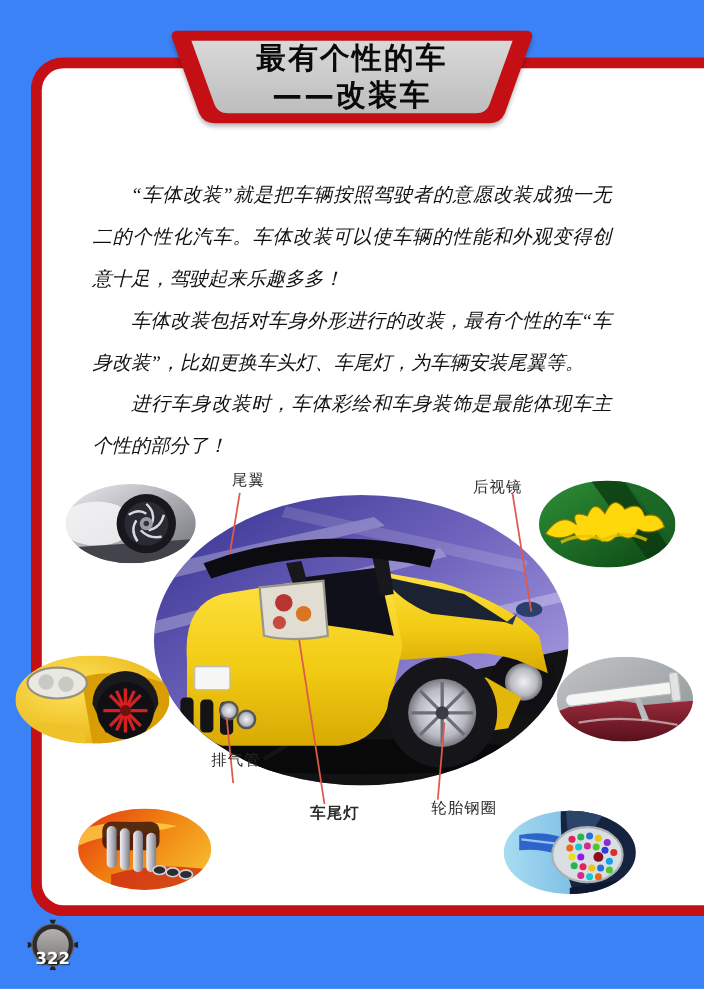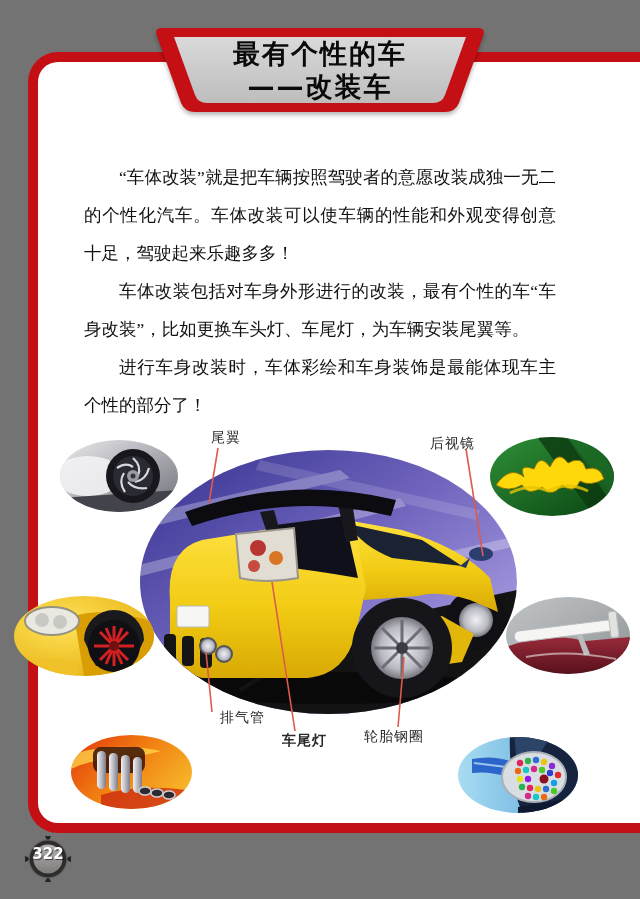--- a/index.html
+++ b/index.html
@@ -1,44 +1,44 @@
 <!DOCTYPE html>
 <html><head>
 <meta charset="utf-8">
 <style>
   html,body{margin:0;padding:0;}
   #page{position:relative;width:640px;height:899px;overflow:hidden;
-        background:#737373;font-family:"Liberation Serif","DejaVu Serif",serif;}
+        background:#3b82f6;font-family:"Liberation Serif","DejaVu Serif",serif;}
   
   #sheet{position:absolute;left:28px;top:52px;width:612px;height:781px;box-sizing:border-box;
          background:#ffffff;border:10px solid #c40f15;border-right:none;
          border-radius:30px 0 0 30px;}
   
   #banner{position:absolute;left:150px;top:25px;width:340px;height:95px;}
   #banner svg{position:absolute;left:0;top:0;filter:drop-shadow(0 3px 2px rgba(0,0,0,.28));}
   .banner-line{position:absolute;left:0;width:340px;text-align:center;color:#0a0a0a;
          font-family:"DejaVu Sans","Liberation Sans",sans-serif;font-weight:bold;
          font-size:27px;line-height:30px;letter-spacing:2px;}
   #banner-line1{top:14px;}
   #banner-line2{top:47px;text-align:center;}
   
   #bodytext{position:absolute;left:84px;top:158px;width:472px;color:#111;
-         font-size:17.5px;line-height:38px;text-align:justify;}
+         font-size:17.5px;line-height:38px;text-align:justify;font-style:italic;}
   #bodytext p{margin:0;text-indent:2em;}
   
   .photo{position:absolute;}
   .photo svg{display:block;}
   
   .callout{position:absolute;color:#2a2a2a;font-size:14px;line-height:15px;letter-spacing:1px;
          font-family:"DejaVu Sans","Liberation Sans",sans-serif;white-space:nowrap;}
   #leaders{position:absolute;left:0;top:0;pointer-events:none;}
   
   #badge{position:absolute;left:25px;top:836px;width:46px;height:46px;}
   #badge svg{position:absolute;left:0;top:0;}
-  #badge-num{position:absolute;left:0;top:9px;width:46px;text-align:center;color:#fff;
+  #badge-num{position:absolute;left:0;top:26px;width:46px;text-align:center;color:#fff;
          font-family:"DejaVu Sans","Liberation Sans",sans-serif;font-weight:bold;font-size:15px;
          text-shadow:1px 1px 1px rgba(0,0,0,.6);}
 </style>
 </head>
 <body>
 
 <div id="page">
 
   <div id="sheet"></div>
 
@@ -354,23 +354,23 @@
       <path d="M 218,448 L 209,503"></path>
       <path d="M 466,449 L 483,556"></path>
       <path d="M 212,712 L 206,652"></path>
       <path d="M 295,731 L 272,582"></path>
       <path d="M 398,727 L 404,657"></path>
     </g>
   </svg>
 
   <span class="callout" style="left:211px;top:430px;">尾翼</span>
   <span class="callout" style="left:430px;top:436px;">后视镜</span>
-  <span class="callout" style="left:192px;top:710px;margin-left:28px;">排气管</span>
+  <span class="callout" style="left:192px;top:684px;">排气管</span>
   <span class="callout" style="left:282px;top:733px;font-weight:bold;">车尾灯</span>
-  <span class="callout" style="left:364px;top:729px;">轮胎钢圈</span>
+  <span class="callout" style="left:392px;top:729px;font-family:Liberation Mono, monospace;">轮胎钢圈</span>
 
   <div id="badge">
     <svg width="46" height="46" viewBox="0 0 46 46">
       <defs>
         <linearGradient id="bg2" x1="0" y1="0" x2="0" y2="1">
           <stop offset="0" stop-color="#b4b2b0"></stop>
             <stop offset="1" stop-color="#7e7c7a"></stop>
         </linearGradient>
       </defs>
       <g fill="#232122">

